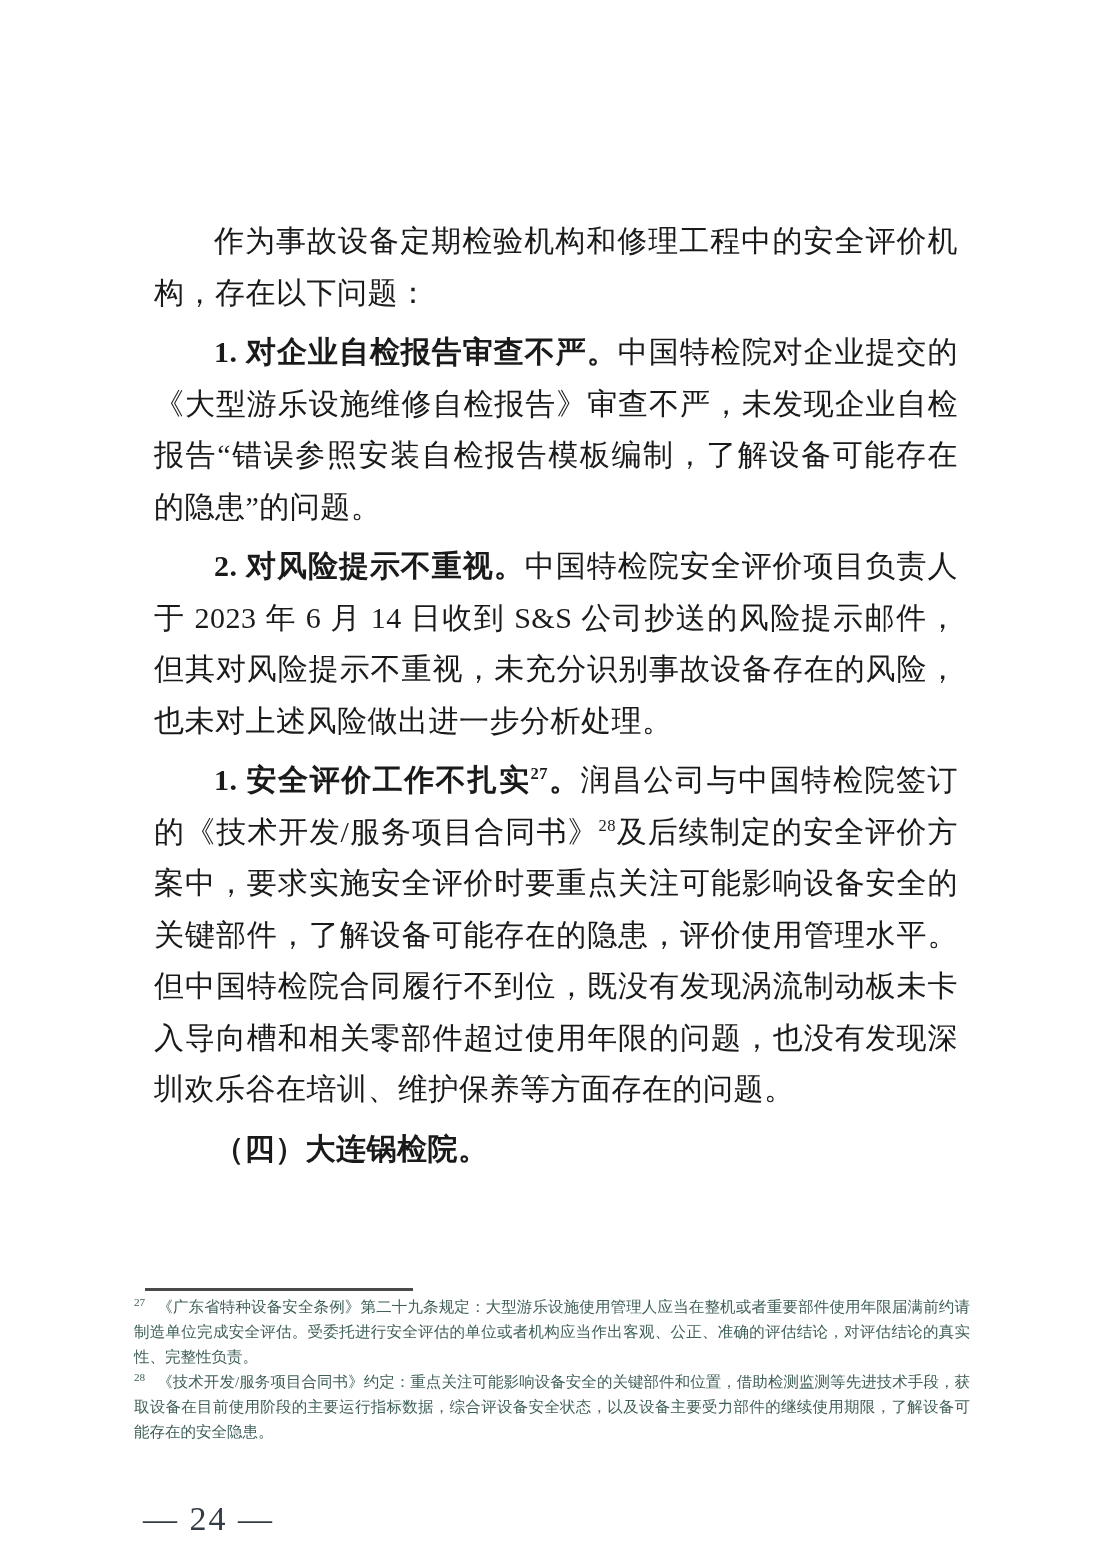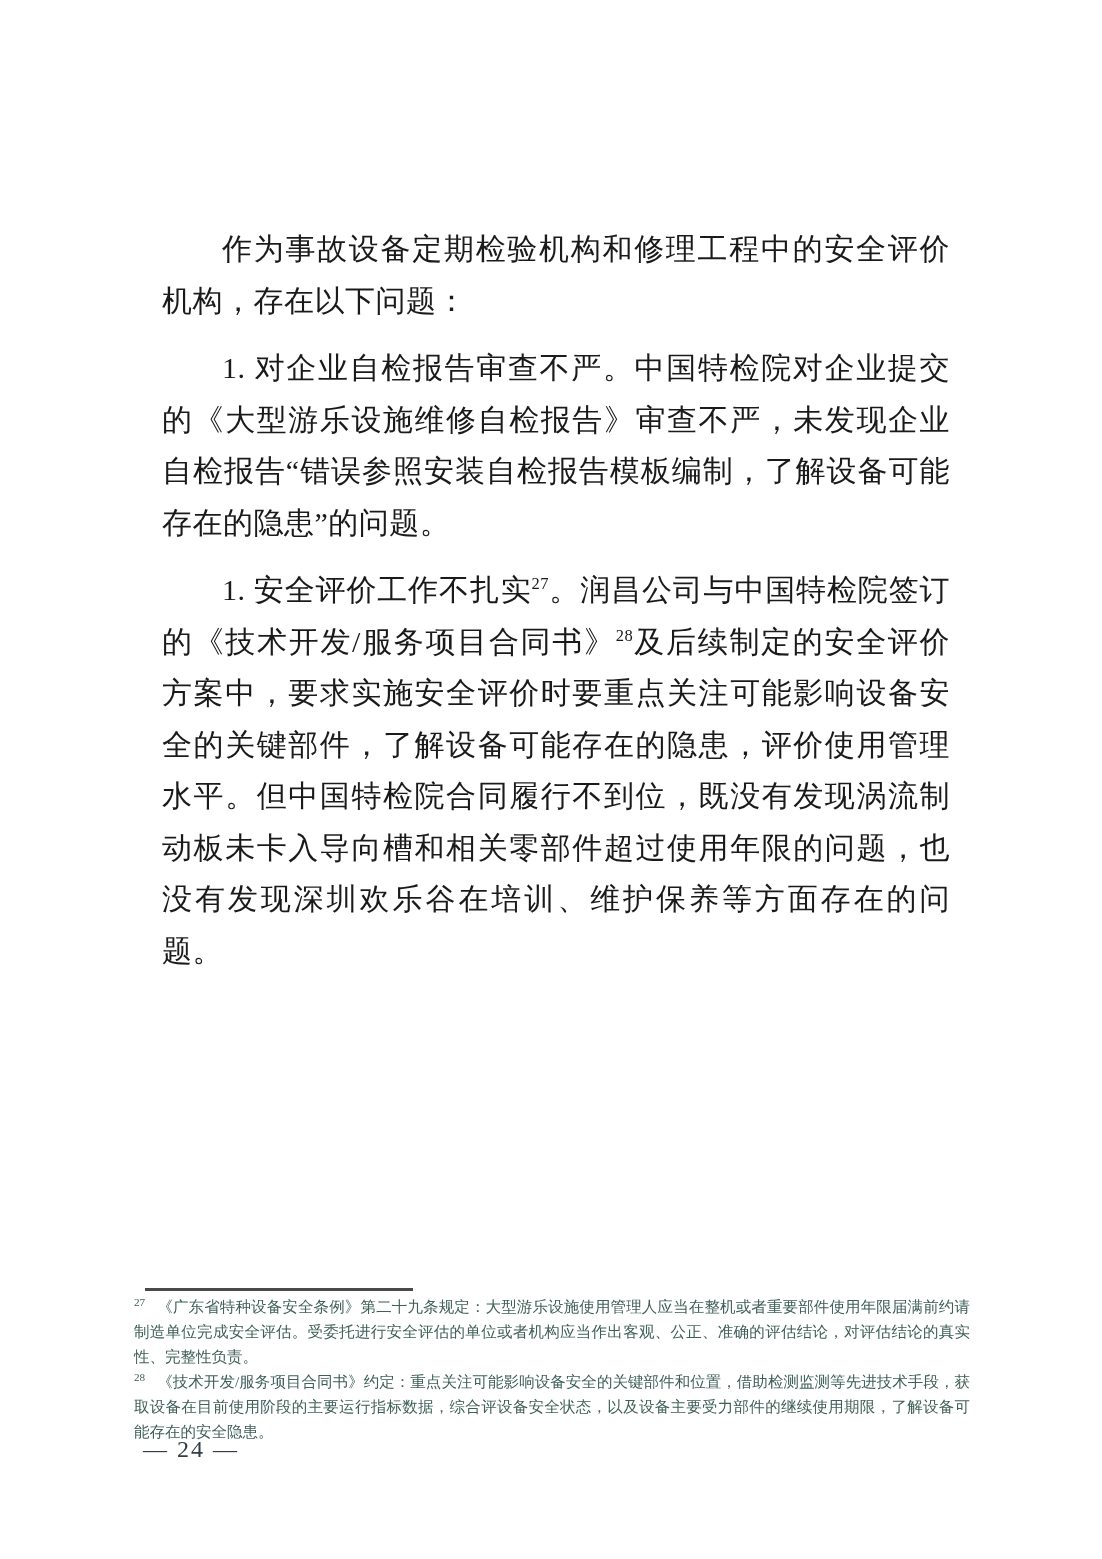--- a/index.html
+++ b/index.html
@@ -22,24 +22,24 @@
     position:absolute;
     left:146px;top:207px;width:820px;
     font-size:30px;
     line-height:51.5px;
     color:var(--body-text);
     text-align:justify;
     text-align-last:left;
     letter-spacing:0.5px;
   }
   .doc-body p{
-    margin:16px;
+    margin:8px;
     text-indent:60px;
   }
-  .seg-bold{font-weight:normal;}
+  .seg-bold{font-weight:bold;}
   .doc-body sup{
     font-size:0.55em;
     line-height:0;
     vertical-align:super;
   }
   .footnote-sep{
     position:absolute;
     left:145px;top:1288px;
     width:268px;height:0;
     border-top:3px solid var(--separator);
@@ -55,33 +55,35 @@
   }
   .footnote{margin:0;}
   .fn-marker{
     font-size:0.72em;
     line-height:0;
     vertical-align:super;
     margin-right:12px;
   }
   .page-number{
     position:absolute;
-    left:143px;top:1436px;
-    font-size:24px;
+    left:143px;top:1500px;
+    font-size:34px;
     letter-spacing:2px;
     color:var(--page-number);
   }
 </style>
 </head>
 <body>
 
 <main class="doc-body">
     <p><span class="seg">作为事故设备定期检验机构和修理工程中的安全评价机构，存在以下问题：</span></p>
     <p><span class="seg-bold">1. 对企业自检报告审查不严。</span><span class="seg">中国特检院对企业提交的《大型游乐设施维修自检报告》审查不严，未发现企业自检报告“错误参照安装自检报告模板编制，了解设备可能存在的隐患”的问题。</span></p>
+    <p><span class="seg-bold">2. 对风险提示不重视。</span><span class="seg">中国特检院安全评价项目负责人于 2023 年 6 月 14 日收到 S&amp;S 公司抄送的风险提示邮件，但其对风险提示不重视，未充分识别事故设备存在的风险，也未对上述风险做出进一步分析处理。</span></p>
     <p><span class="seg-bold">1. 安全评价工作不扎实</span><sup class="seg-bold">27</sup><span class="seg-bold">。</span><span class="seg">润昌公司与中国特检院签订的《技术开发/服务项目合同书》</span><sup class="seg">28</sup><span class="seg">及后续制定的安全评价方案中，要求实施安全评价时要重点关注可能影响设备安全的关键部件，了解设备可能存在的隐患，评价使用管理水平。但中国特检院合同履行不到位，既没有发现涡流制动板未卡入导向槽和相关零部件超过使用年限的问题，也没有发现深圳欢乐谷在培训、维护保养等方面存在的问题。</span></p>
+    <p><span class="seg-bold">（四）大连锅检院。</span></p>
   </main>
 
 <div class="footnote-sep"></div>
 
 <section class="footnotes">
     <div class="footnote"><sup class="fn-marker">27</sup><span>《广东省特种设备安全条例》第二十九条规定：大型游乐设施使用管理人应当在整机或者重要部件使用年限届满前约请制造单位完成安全评估。受委托进行安全评估的单位或者机构应当作出客观、公正、准确的评估结论，对评估结论的真实性、完整性负责。</span></div>
     <div class="footnote"><sup class="fn-marker">28</sup><span>《技术开发/服务项目合同书》约定：重点关注可能影响设备安全的关键部件和位置，借助检测监测等先进技术手段，获取设备在目前使用阶段的主要运行指标数据，综合评设备安全状态，以及设备主要受力部件的继续使用期限，了解设备可能存在的安全隐患。</span></div>
   </section>
 
 <div class="page-number">— 24 —</div>

